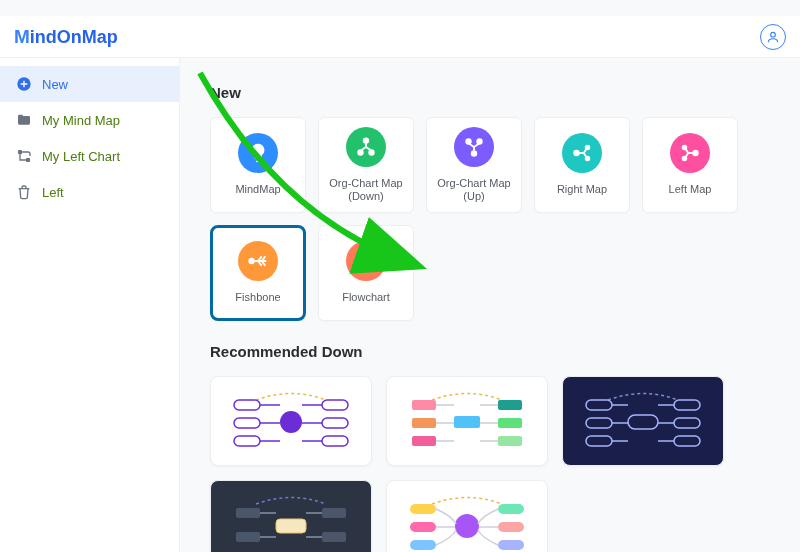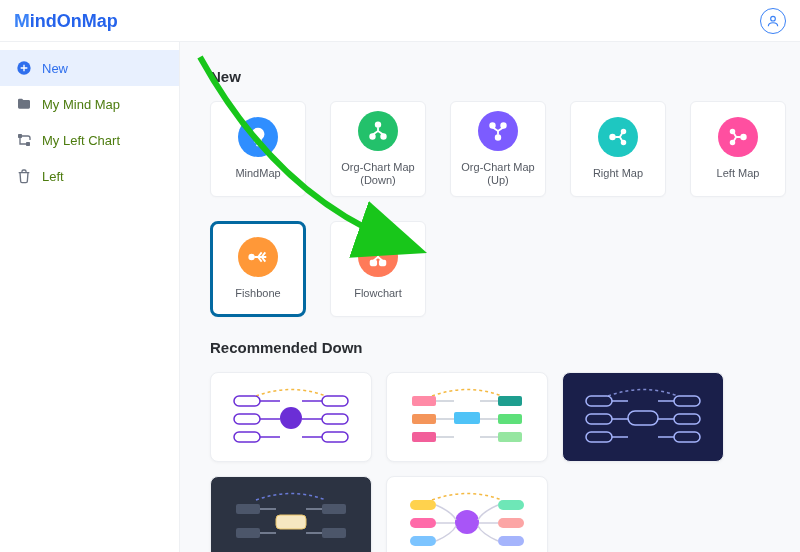--- a/index.html
+++ b/index.html
@@ -1,31 +1,31 @@
 <!DOCTYPE html>
 <html><head>
   <meta charset="utf-8">
   <style>
     * { box-sizing: border-box; margin: 0; padding: 0; }
     body { font-family: -apple-system, BlinkMacSystemFont, 'Segoe UI', Arial, sans-serif; background: #f8f9fb; width: 800px; height: 552px; overflow: hidden; }
-    .topbar { height: 42px; background: #fff; border-bottom: 1px solid #eef0f3; display: flex; align-items: center; justify-content: space-between; padding: 0 14px; }
+    .topbar { height: 42px; background: #fff; border-bottom: 1px solid #eef0f3; display: flex; align-items: center; justify-content: space-between; padding: 0 14px; margin-top: 16px; }
     .logo { font-size: 18px; font-weight: 700; }
     .logo .m1 { color: #3b82f6; font-weight: 900; font-size: 19px; }
     .logo .rest { color: #2563eb; }
     .avatar { width: 26px; height: 26px; border: 1.5px solid #3b82f6; border-radius: 50%; display: flex; align-items: center; justify-content: center; color: #3b82f6; }
     .avatar svg { width: 14px; height: 14px; }
     .container { display: flex; height: calc(552px - 42px); }
     .sidebar { width: 180px; background: #fff; border-right: 1px solid #eef0f3; padding-top: 8px; }
     .side-item { display: flex; align-items: center; gap: 10px; padding: 10px 16px; font-size: 13px; color: #4d7c0f; cursor: pointer; }
     .side-item.active { background: #e8f0fe; color: #2f6fed; }
     .side-item .ic { width: 16px; height: 16px; display: flex; align-items: center; justify-content: center; color: #6b7280; }
     .side-item.active .ic { color: #2f6fed; }
     .main { flex: 1; padding: 26px 10px 10px 30px; overflow: hidden; position: relative; }
     .section-title { font-size: 15px; font-weight: 700; color: #2a2d32; margin-bottom: 16px; }
-    .cards { display: flex; flex-wrap: wrap; gap: 24px; margin-bottom: 22px; }
+    .cards { display: flex; flex-wrap: wrap; gap: 12px; margin-bottom: 22px; }
     .card { width: 96px; height: 96px; background: #fff; border: 1px solid #eceef2; border-radius: 6px; display: flex; flex-direction: column; align-items: center; justify-content: center; gap: 10px; cursor: pointer; box-shadow: 0 1px 2px rgba(0,0,0,0.02); }
     .card.highlight { border: 3px solid #0369a1; border-radius: 8px; }
     .card-icon { width: 40px; height: 40px; border-radius: 50%; display: flex; align-items: center; justify-content: center; color: #fff; }
     .card-label { font-size: 11px; color: #555a63; text-align: center; line-height: 1.2; padding: 0 4px; min-height: 13px; }
     .themes { display: flex; flex-wrap: wrap; gap: 14px; }
     .theme { width: 162px; height: 90px; border-radius: 8px; border: 1px solid #eceef2; cursor: pointer; box-shadow: 0 1px 3px rgba(0,0,0,0.04); display: flex; align-items: center; justify-content: center; }
     .arrow-svg { position: absolute; top: -40px; left: -80px; pointer-events: none; }
     
     svg { display: block; }
   </style>

